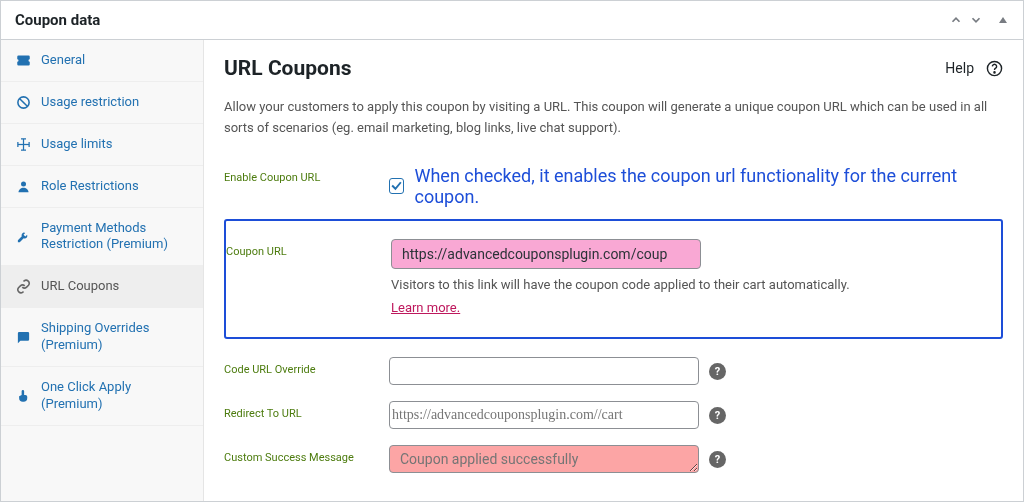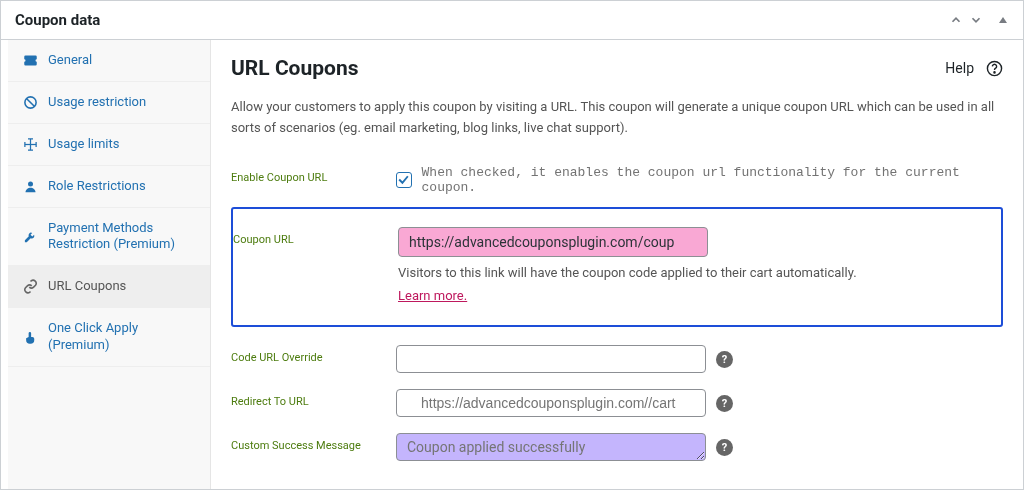--- a/index.html
+++ b/index.html
@@ -2,42 +2,42 @@
 <html><head>
 <meta charset="utf-8">
 <style>
 * { box-sizing: border-box; margin: 0; padding: 0; }
 body { font-family: -apple-system, BlinkMacSystemFont, "Segoe UI", Roboto, sans-serif; font-size: 13px; color: #333; background: #fff; }
 .panel { width: 1024px; border: 1px solid #ccd0d4; }
 .panel-header { display: flex; justify-content: space-between; align-items: center; padding: 10px 14px; border-bottom: 1px solid #ccd0d4; }
 .panel-title { font-size: 15px; font-weight: 700; color: #1d2327; }
 .panel-controls { display: flex; gap: 6px; align-items: center; color: #787c82; }
 .panel-controls span { cursor: pointer; }
-.content { display: flex; margin-left: 7px; }
+.content { display: flex; }
 .sidebar { width: 203px; border-right: 1px solid #e5e5e5; background: #f8f8f8; }
 .sidebar-item { display: flex; align-items: center; gap: 10px; padding: 12px 14px; color: #2271b1; cursor: pointer; border-bottom: 1px solid #eee; font-size: 13px; line-height: 1.3; }
 .sidebar-item.active { background: #eee; color: #555; }
 .sidebar-item .icon { width: 16px; display: inline-flex; justify-content: center; flex-shrink: 0; }
 .main { flex: 1; padding: 16px 20px 20px; position: relative; }
 .main-header { display: flex; justify-content: space-between; align-items: center; margin-bottom: 16px; }
 .main-title { font-size: 21px; font-weight: 700; color: #1d2327; }
 .help { display: flex; align-items: center; gap: 12px; color: #1d2327; cursor: pointer; font-size: 14px; }
 .intro { color: #555; line-height: 1.65; margin-bottom: 18px; font-size: 13px; }
 .form-row { display: flex; align-items: flex-start; padding: 8px 0; }
 .form-label { width: 165px; color: #4d7c0f; padding-top: 6px; font-size: 11px; flex-shrink: 0; }
 .form-value { flex: 1; display: flex; flex-direction: column; gap: 6px; }
 .form-value-inline { display: flex; align-items: center; gap: 10px; }
 .checkbox { width: 16px; height: 16px; border: 1px solid #2271b1; border-radius: 3px; display: inline-flex; align-items: center; justify-content: center; color: #2271b1; background: #fff; cursor: pointer; }
-.check-desc { color: #737373; font-size: 13px; font-family: Liberation Mono, monospace; }
+.check-desc { color: #1d4ed8; font-size: 18px; }
 .readonly-url { border: 1px solid #8c8f94; background: #f9a8d4; padding: 6px 10px; border-radius: 4px; font-size: 14px; width: 310px; overflow: hidden; white-space: nowrap; color: #2c3338; }
 .desc { color: #555; font-size: 13px; line-height: 1.5; }
 .learn-link { color: #be185d; text-decoration: underline; cursor: pointer; font-size: 13px; }
 .highlight-row { border: 2px solid #1d4ed8; border-radius: 3px; padding: 10px 0 14px; margin: 4px 0 10px; }
-input.text-input { border: 1px solid #8c8f94; border-radius: 4px; padding: 5px 24px; font-size: 14px; width: 310px; background: #fff; color: #2c3338; font-family: Liberation Sans, sans-serif; }
-textarea.text-input { border: 1px solid #8c8f94; border-radius: 4px; padding: 5px 10px; font-size: 14px; width: 310px; background: #c4b5fd; color: #2c3338; resize: both; min-height: 28px; font-family: inherit; }
+input.text-input { border: 1px solid #8c8f94; border-radius: 4px; padding: 5px 2px; font-size: 14px; width: 310px; background: #fff; color: #2c3338; font-family: Liberation Serif, serif; }
+textarea.text-input { border: 1px solid #8c8f94; border-radius: 4px; padding: 5px 10px; font-size: 14px; width: 310px; background: #fca5a5; color: #2c3338; resize: both; min-height: 28px; font-family: inherit; }
 .help-bubble { width: 17px; height: 17px; border-radius: 50%; background: #666; color: #fff; display: inline-flex; align-items: center; justify-content: center; font-size: 11px; font-weight: 700; cursor: pointer; margin-left: 10px; flex-shrink: 0; }
 .value-with-help { display: flex; align-items: center; }
 svg { display: block; }
 </style>
 </head>
 <body>
 
 <div class="panel">
   <div class="panel-header">
     <div class="panel-title">Coupon data</div>
@@ -114,20 +114,28 @@
           <svg width="15" height="15" viewBox="0 0 24 24" fill="none" stroke="#666" stroke-width="2.5">
               <path d="M10 13a5 5 0 0 0 7 0l3-3a5 5 0 0 0-7-7l-1 1"></path>
               <path d="M14 11a5 5 0 0 0-7 0l-3 3a5 5 0 0 0 7 7l1-1"></path>
             </svg>
         </span>
         <span>URL Coupons</span>
       </div>
       <div class="sidebar-item">
         <span class="icon">
           <svg width="15" height="15" viewBox="0 0 24 24" fill="#2271b1">
+              <path d="M21 15a2 2 0 0 1-2 2H7l-4 4V5a2 2 0 0 1 2-2h14a2 2 0 0 1 2 2z"></path>
+            </svg>
+        </span>
+        <span>Shipping Overrides (Premium)</span>
+      </div>
+      <div class="sidebar-item">
+        <span class="icon">
+          <svg width="15" height="15" viewBox="0 0 24 24" fill="#2271b1">
               <path d="M9 11V5a2 2 0 0 1 4 0v6h2a3 3 0 0 1 3 3v2a6 6 0 0 1-6 6h-1a6 6 0 0 1-6-6v-3l4-2z"></path>
             </svg>
         </span>
         <span>One Click Apply (Premium)</span>
       </div>
     </div>
 
     <div class="main">
       <div class="main-header">
         <div class="main-title">URL Coupons</div>

